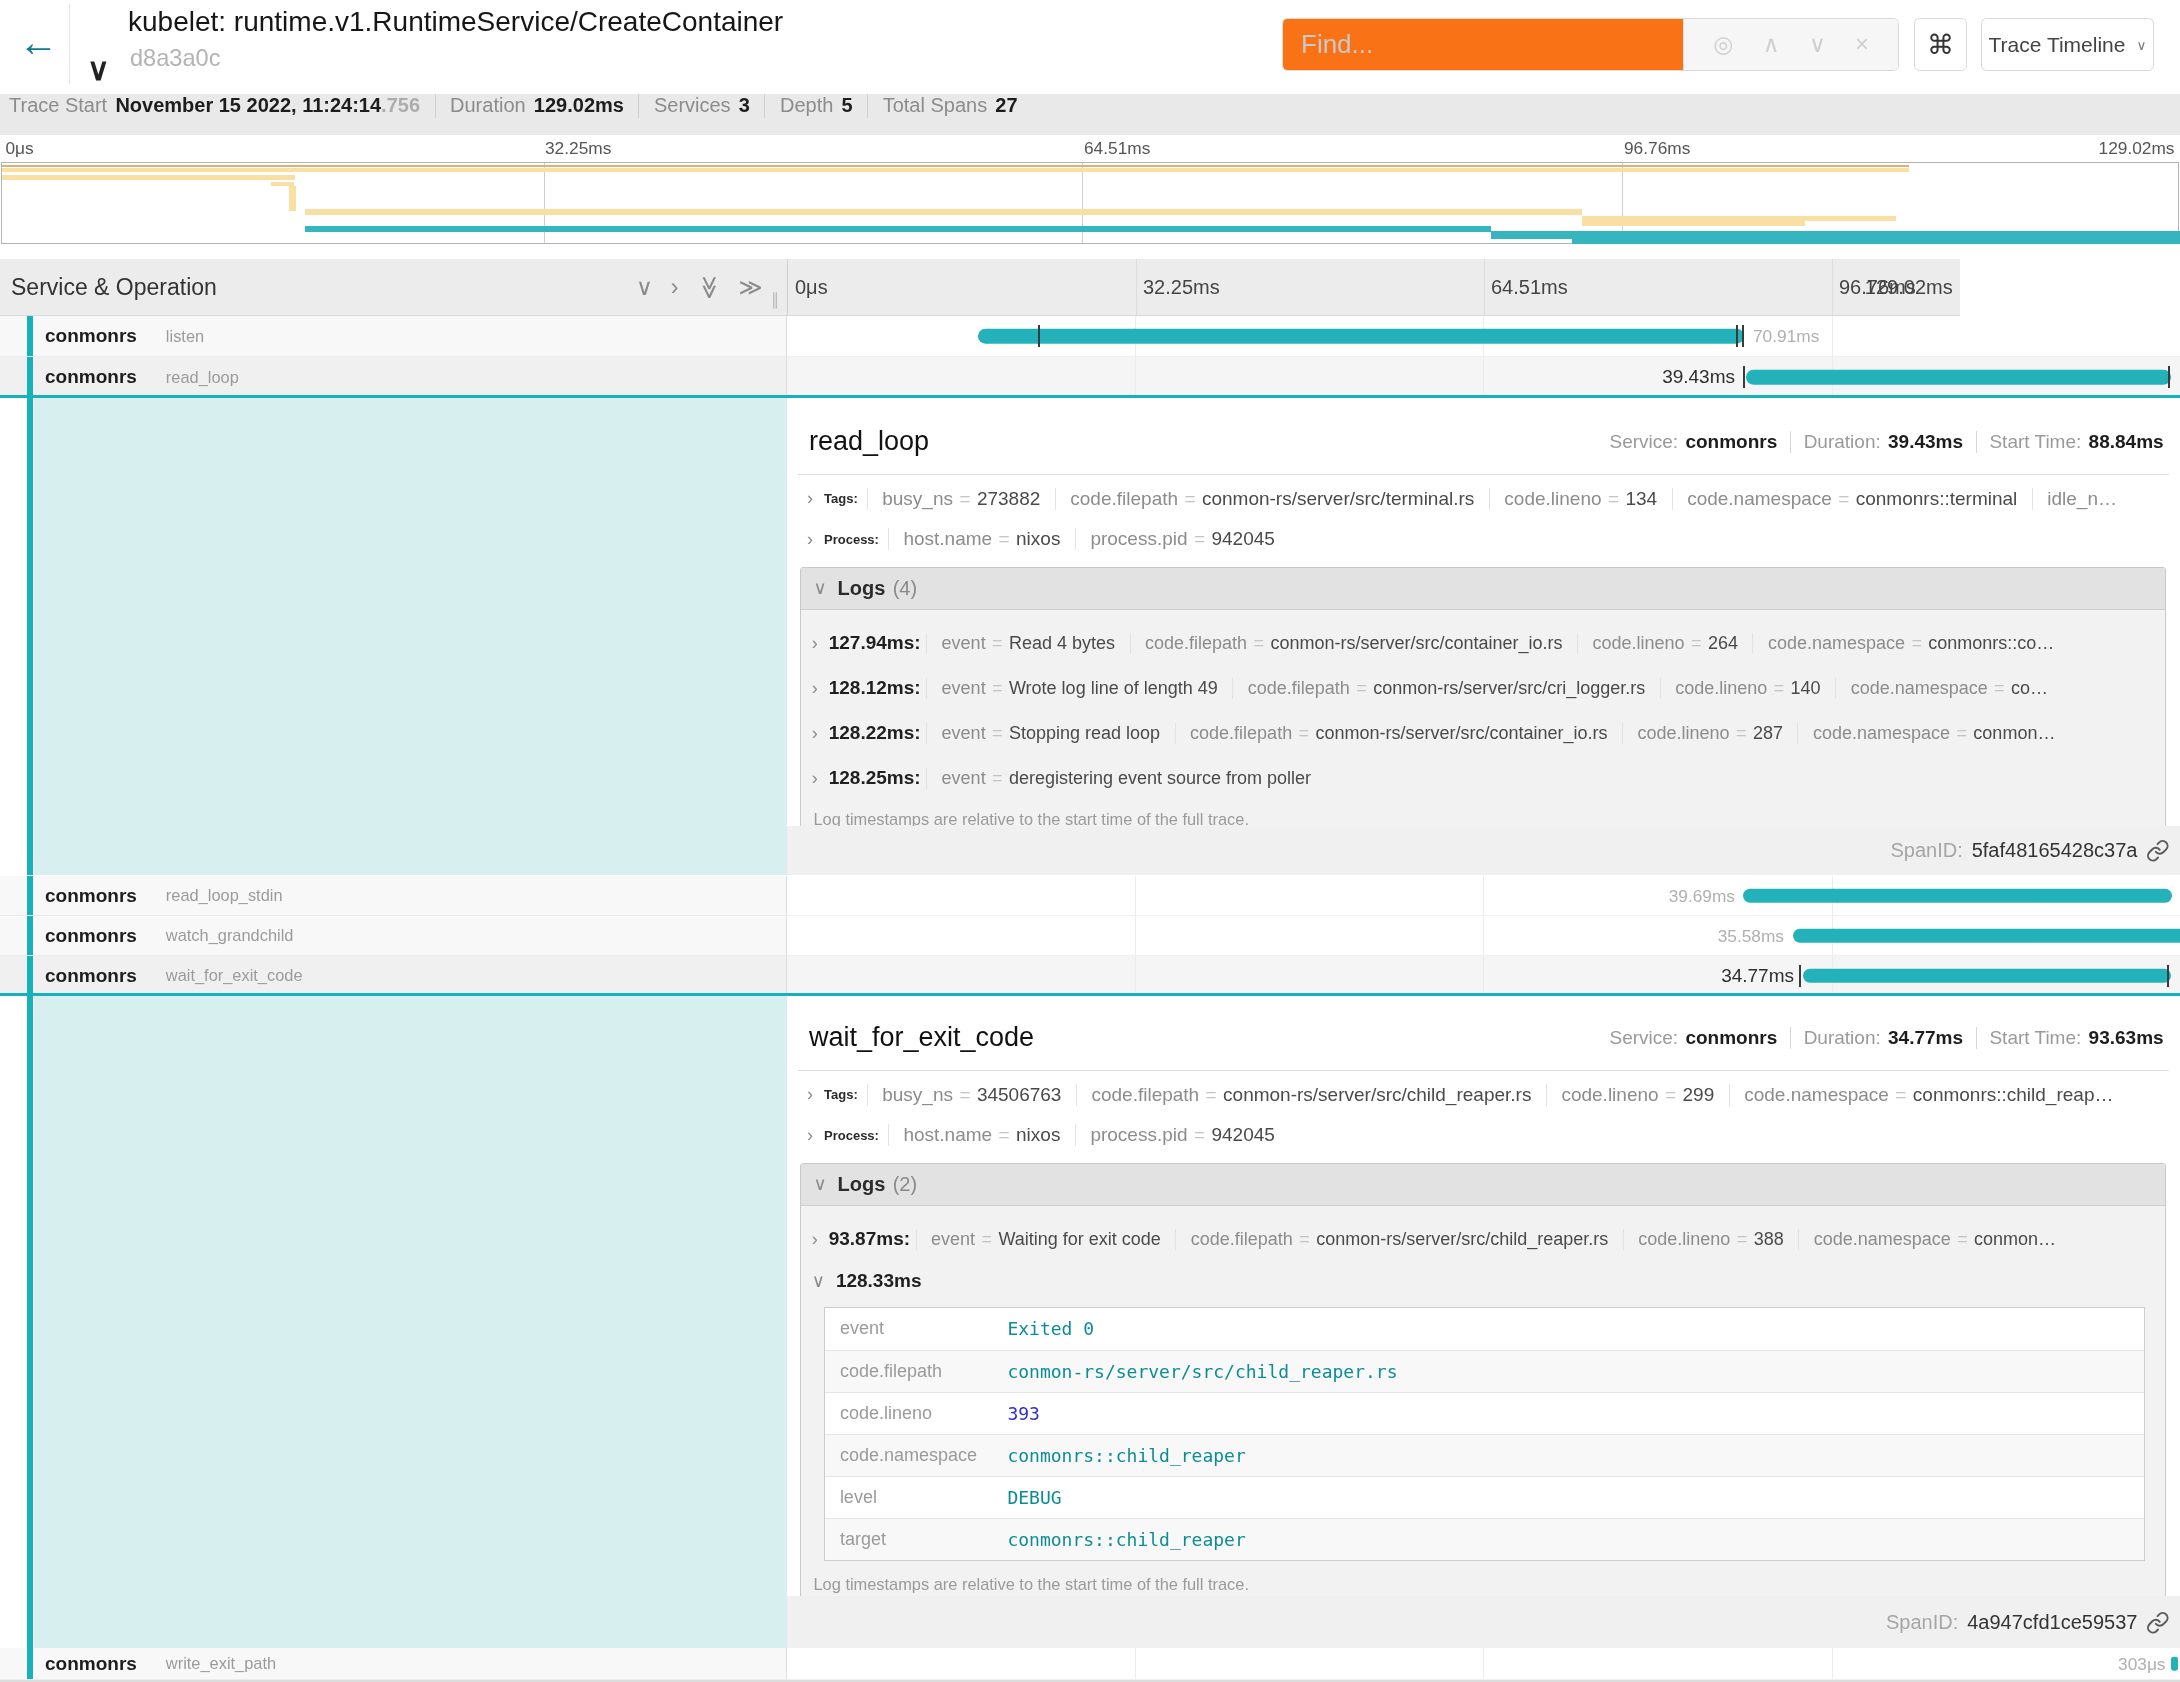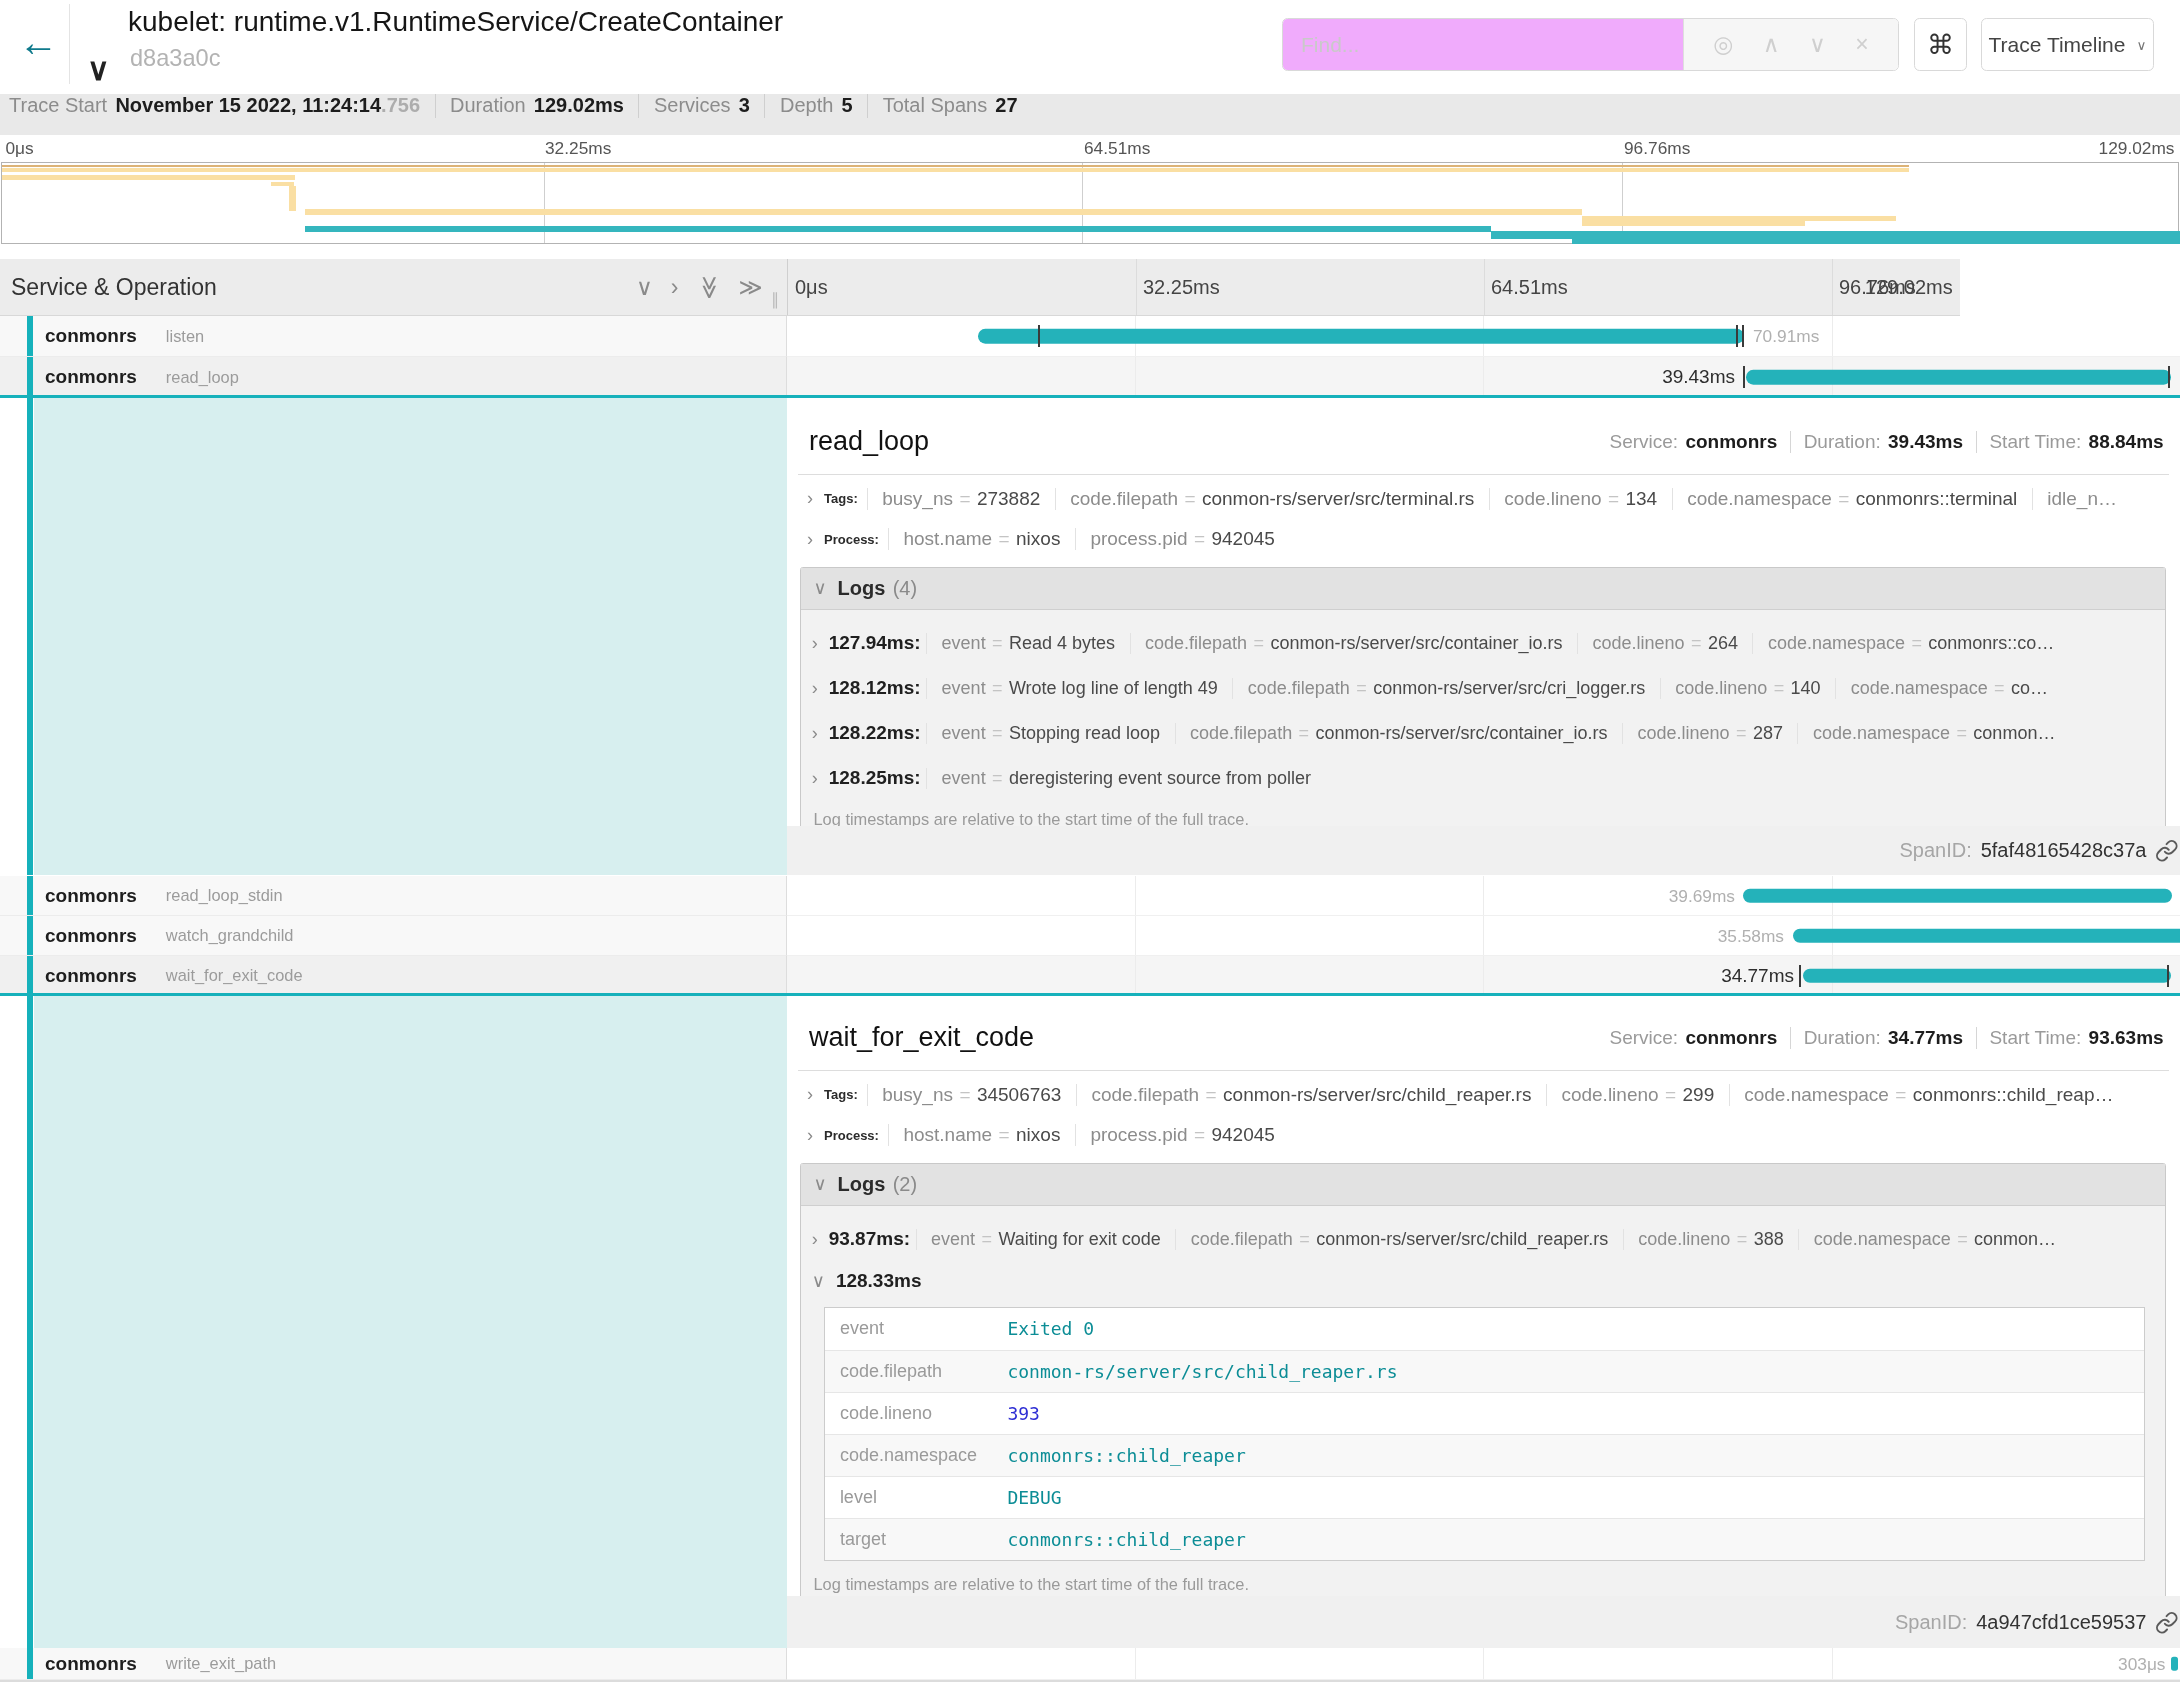--- a/index.html
+++ b/index.html
@@ -10,22 +10,22 @@
   
   #topbar { position: absolute; left: 0; top: 0; width: 2180px; height: 87px; background: #fff; }
   #back-btn { position: absolute; left: 12.7px; top: 14.5px; width: 51px; height: 55px; border: none;
               background: transparent; color: #0f7a8c; font-size: 40px; cursor: pointer; line-height: 55px; }
   .vdiv { position: absolute; left: 69px; top: 3.6px; width: 0.9px; height: 80px; background: #e4e4e4; }
   #collapse-chevron { position: absolute; left: 87px; top: 51px; font-size: 31px; font-weight: bold; color: #222; }
   #ttl { position: absolute; left: 128px; top: 6.4px; font-size: 28px; color: #161616; white-space: nowrap; }
   #tid { position: absolute; left: 130px; top: 45px; font-size: 23.6px; color: #b3b3b3; }
   #findgroup { position: absolute; left: 1282px; top: 18px; width: 617px; height: 53px;
                border: 0.9px solid #d9d9d9; border-radius: 5.5px; display: flex; background: #fff; overflow: hidden; }
-  #find-input { flex: 1; border: none; outline: none; font-size: 21px; padding: 0 18px;
-                font-family: "Liberation Sans", sans-serif; color: #444; background: #f0abfc; }
+  #find-input { flex: 1; border: none; outline: none; font-size: 26px; padding: 0 18px;
+                font-family: "Liberation Sans", sans-serif; color: #444; background: #f97316; }
   #find-input::placeholder { color: #c9c9c9; }
   #findicons { width: 215px; background: #f6f6f6; border-left: 0.9px solid #dedede; display: flex;
                align-items: center; justify-content: space-evenly; color: #cfcfcf; font-size: 23px; }
   #findicons span { cursor: pointer; }
   .sqbtn { position: absolute; top: 18px; height: 53px; border: 0.9px solid #d9d9d9; border-radius: 5.5px;
            background: #fff; display: flex; align-items: center; justify-content: center; cursor: pointer; }
   #cmd-btn { left: 1914px; width: 53px; font-size: 27px; color: #333; }
   #view-btn { left: 1981px; width: 173px; font-size: 21px; color: #444; gap: 11px; }
   #view-btn .caret { font-size: 13.6px; color: #777; }
 
@@ -115,21 +115,21 @@
   .exph .ltime { font-weight: bold; font-size: 19px; color: #1f1f1f; }
   .ftable { margin: 7.3px 20px 0 12.7px; border: 0.9px solid #ccc; background: #fff; }
   .trow { display: flex; align-items: center; height: 42px; border-top: 0.9px solid #e6e6e6; background: #fff; }
   .trow:first-child { border-top: none; }
   .trow:nth-child(even) { background: #f8f8f8; }
   .tk { width: 182px; padding-left: 14.5px; color: #9a9a9a; font-size: 18px; }
   .tv { font-family: "DejaVu Sans Mono", monospace; font-size: 18px; }
   .tv.teal { color: #0c8d96; }
   .tv.blue { color: #2d2dd4; }
   .spanidrow { position: absolute; left: 0; right: 0; bottom: 0; height: 49px; background: #f0f0f0;
-               display: flex; align-items: center; justify-content: flex-end; padding-right: 1px; gap: 9px; text-align: right; }
+               display: flex; align-items: center; justify-content: flex-end; padding-right: 10px; gap: 9px; text-align: right; }
   .spanidrow .sl { color: #a6a6a6; font-size: 20px; }
   .spanidrow .sv { color: #333; font-size: 20px; }
   .linkicon { cursor: pointer; }
 
   #bottom-sliver { position: absolute; left: 0; top: 1680px; width: 2180px; height: 2.7px; background: #dcdcdc; }
 </style>
 </head>
 <body>
 
 <div id="app">

